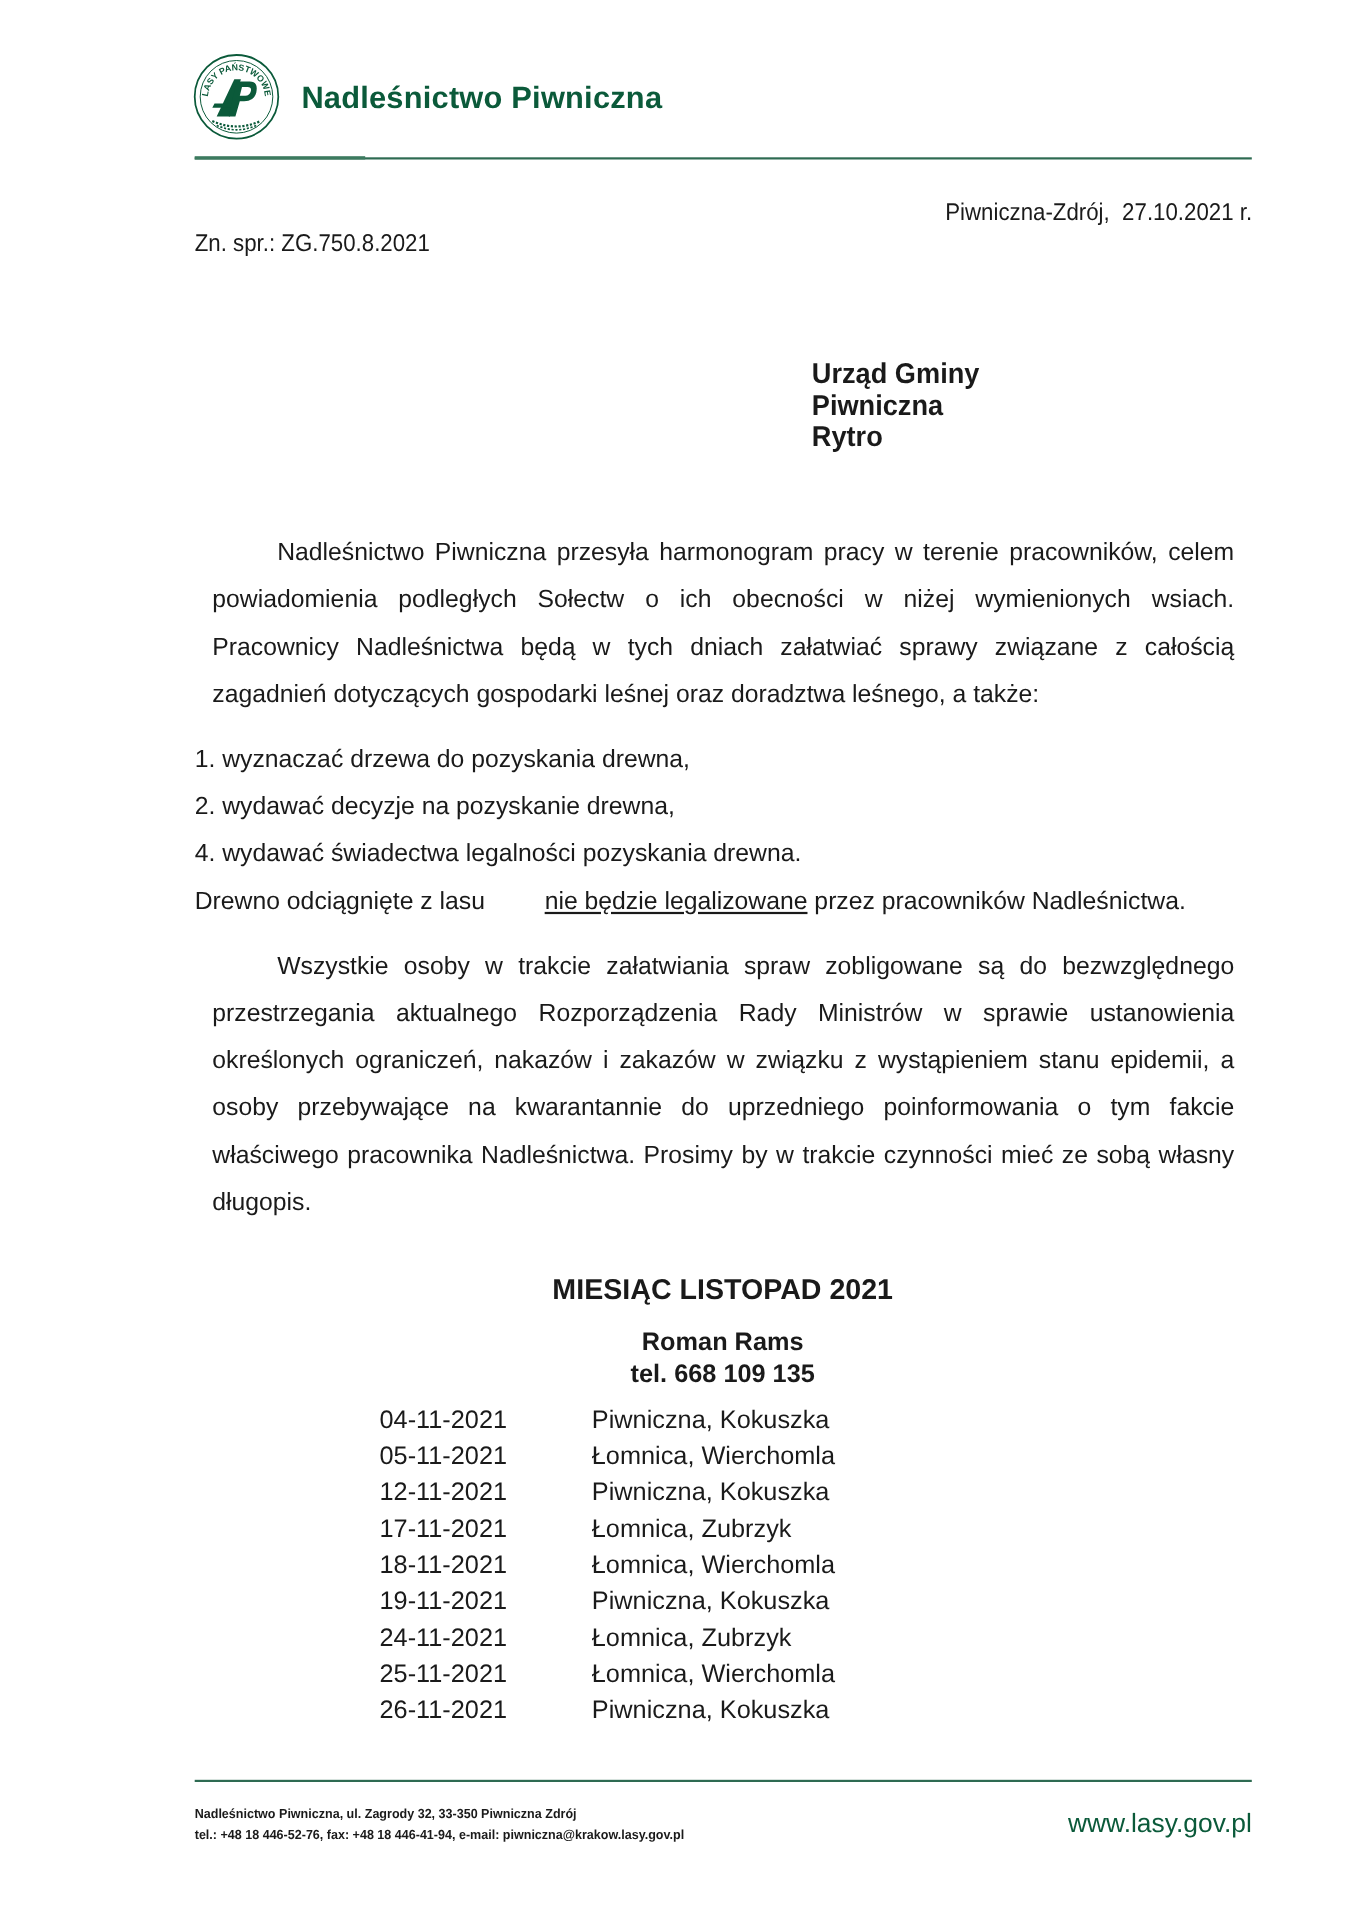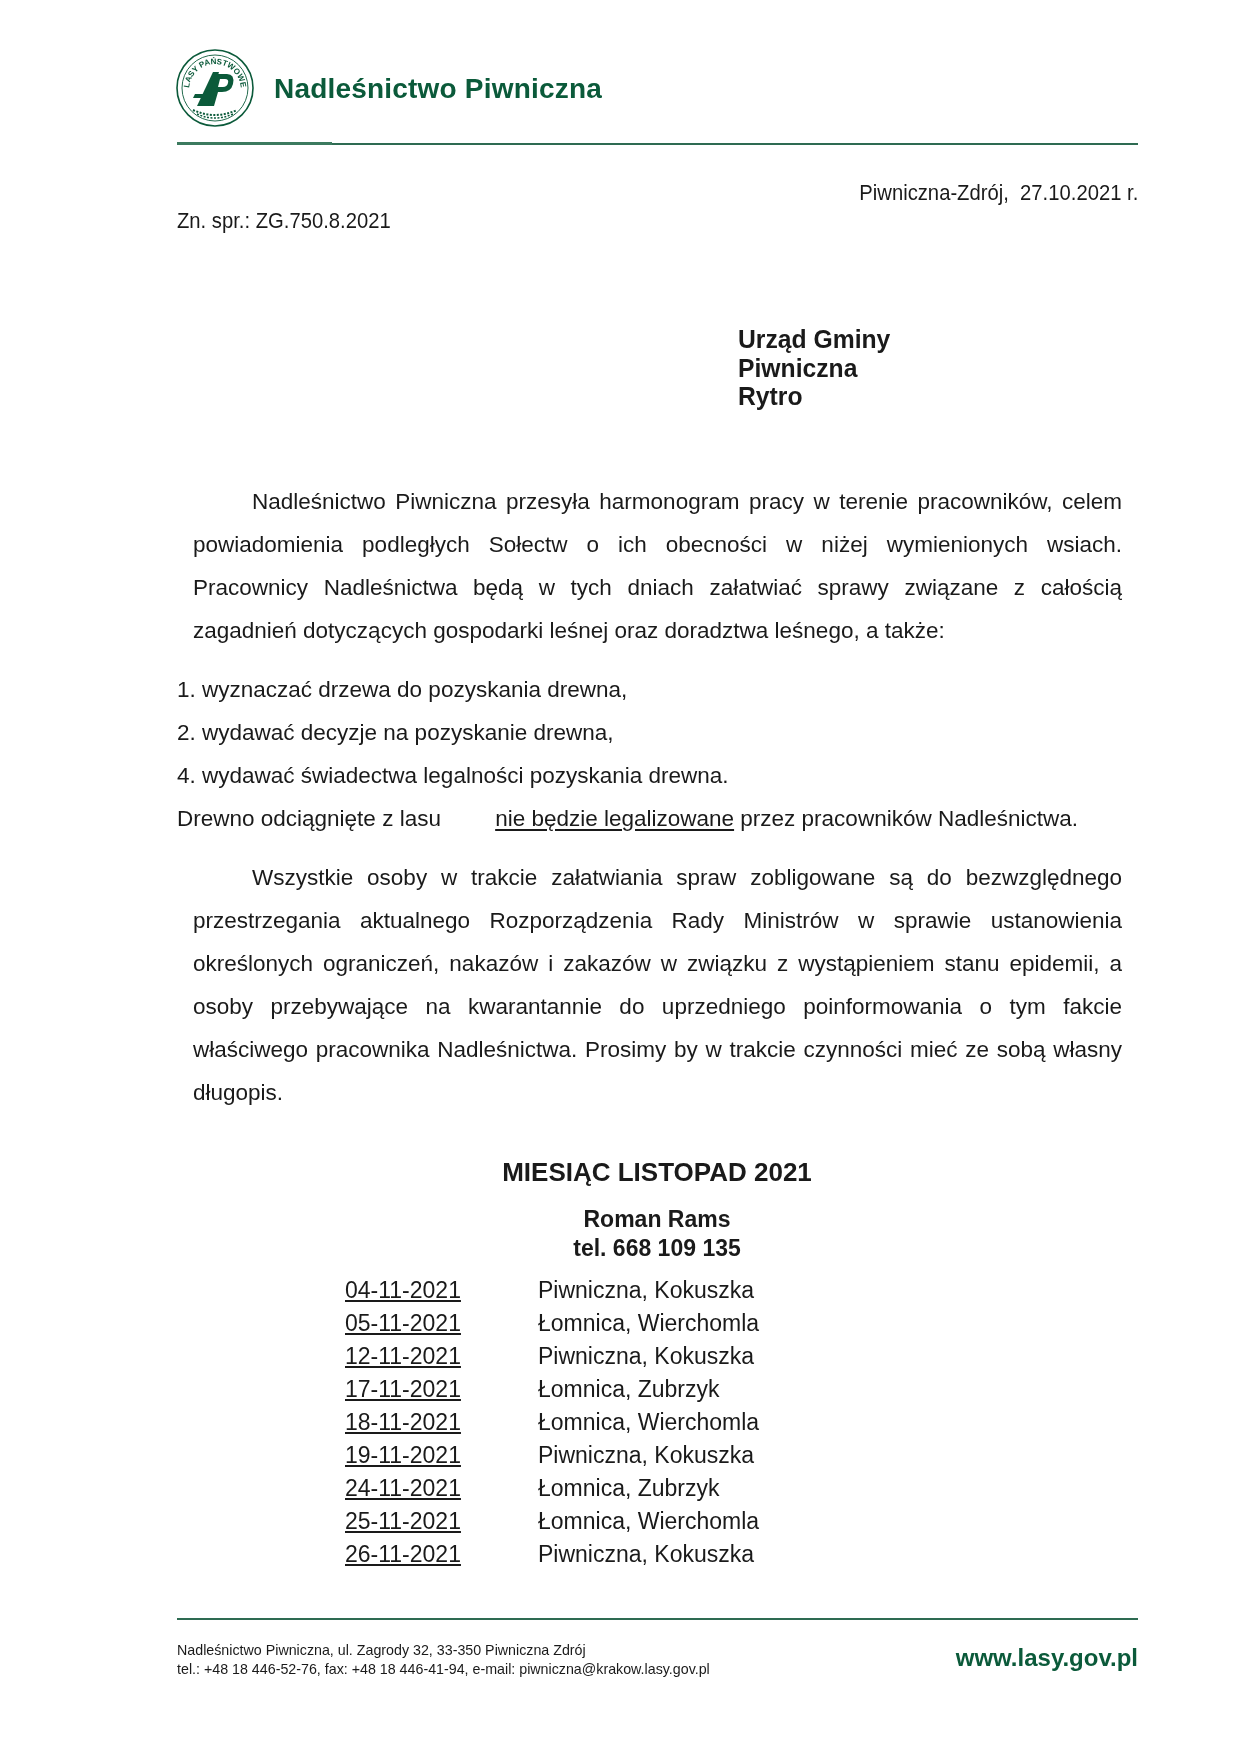--- a/index.html
+++ b/index.html
@@ -26,27 +26,27 @@
   .body p { margin:16px; text-align:justify; text-align-last:left; }
   .body .indent { text-indent:59px; }
   .body .line { white-space:nowrap; }
   .u { text-decoration:underline; text-underline-offset:3px;margin-left:48px; }
 
   
   .month-heading { left:0; width:1314px; top:1157px; text-align:center; font-size:26px; font-weight:bold; }
   .person { left:0; width:1314px; top:1205px; text-align:center; font-size:23px; font-weight:bold; line-height:29px; }
   .schedule { left:345px; top:1274px; font-size:23px; line-height:33px; }
   .row { display:flex; white-space:nowrap; }
-  .row .date { width:193px;text-decoration:underline; }
+  .row .date { width:193px; }
 
   
   .rule-bottom { top:1618px; height:2px; }
-  .footer-text { left:177px; top:1640px; font-size:15px; line-height:19px; white-space:nowrap; }
+  .footer-text { left:177px; top:1640px; font-size:12px; line-height:19px; white-space:nowrap;font-weight:bold; }
   .footer-text div { transform:scaleX(0.95); transform-origin:left center; }
-  .footer-url { right:102px; top:1644px; font-size:24px; font-weight:bold; color:#0b5a3a; }
+  .footer-url { right:102px; top:1644px; font-size:24px; font-weight:normal; color:#0b5a3a; }
 </style>
 </head>
 <body>
 
 <div class="abs logo">
   <svg width="80" height="80" viewBox="0 0 80 80">
     <defs>
       <path id="arcTop" d="M 14 42 A 26 26 0 0 1 66 42"></path>
     </defs>
     <circle cx="40" cy="40" r="38" fill="none" stroke="#0b5a3a" stroke-width="1.6"></circle>

